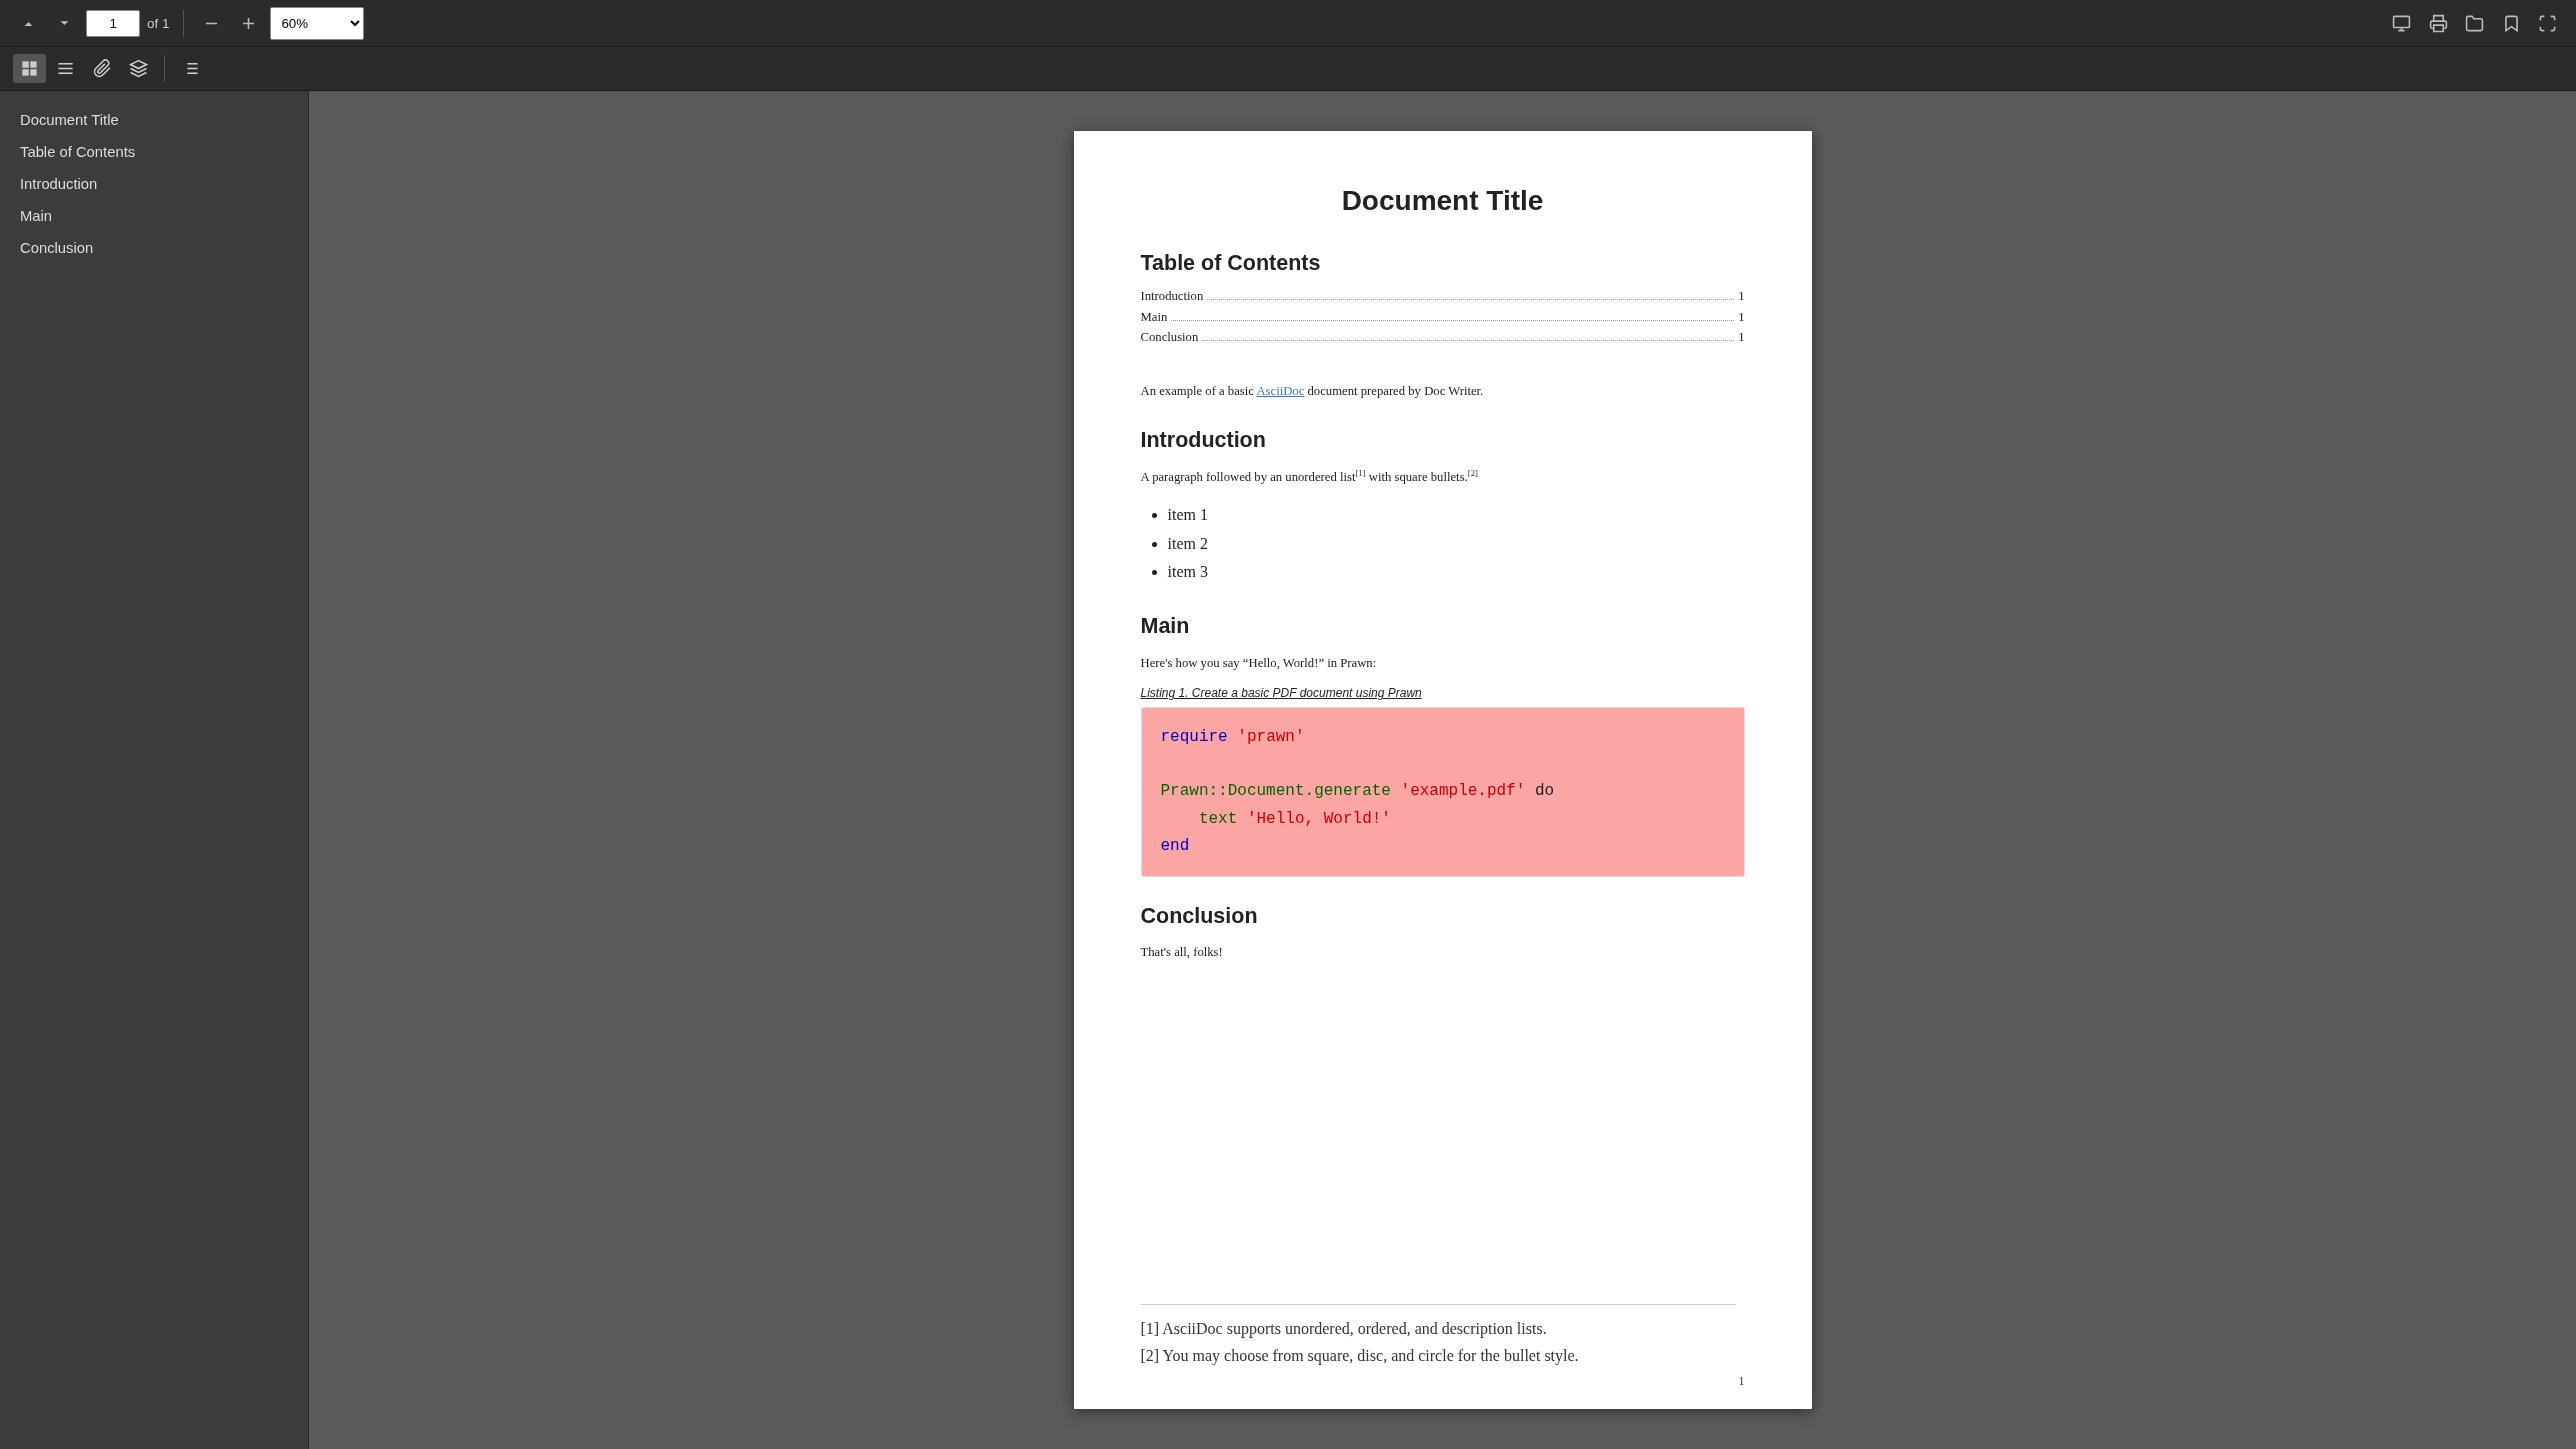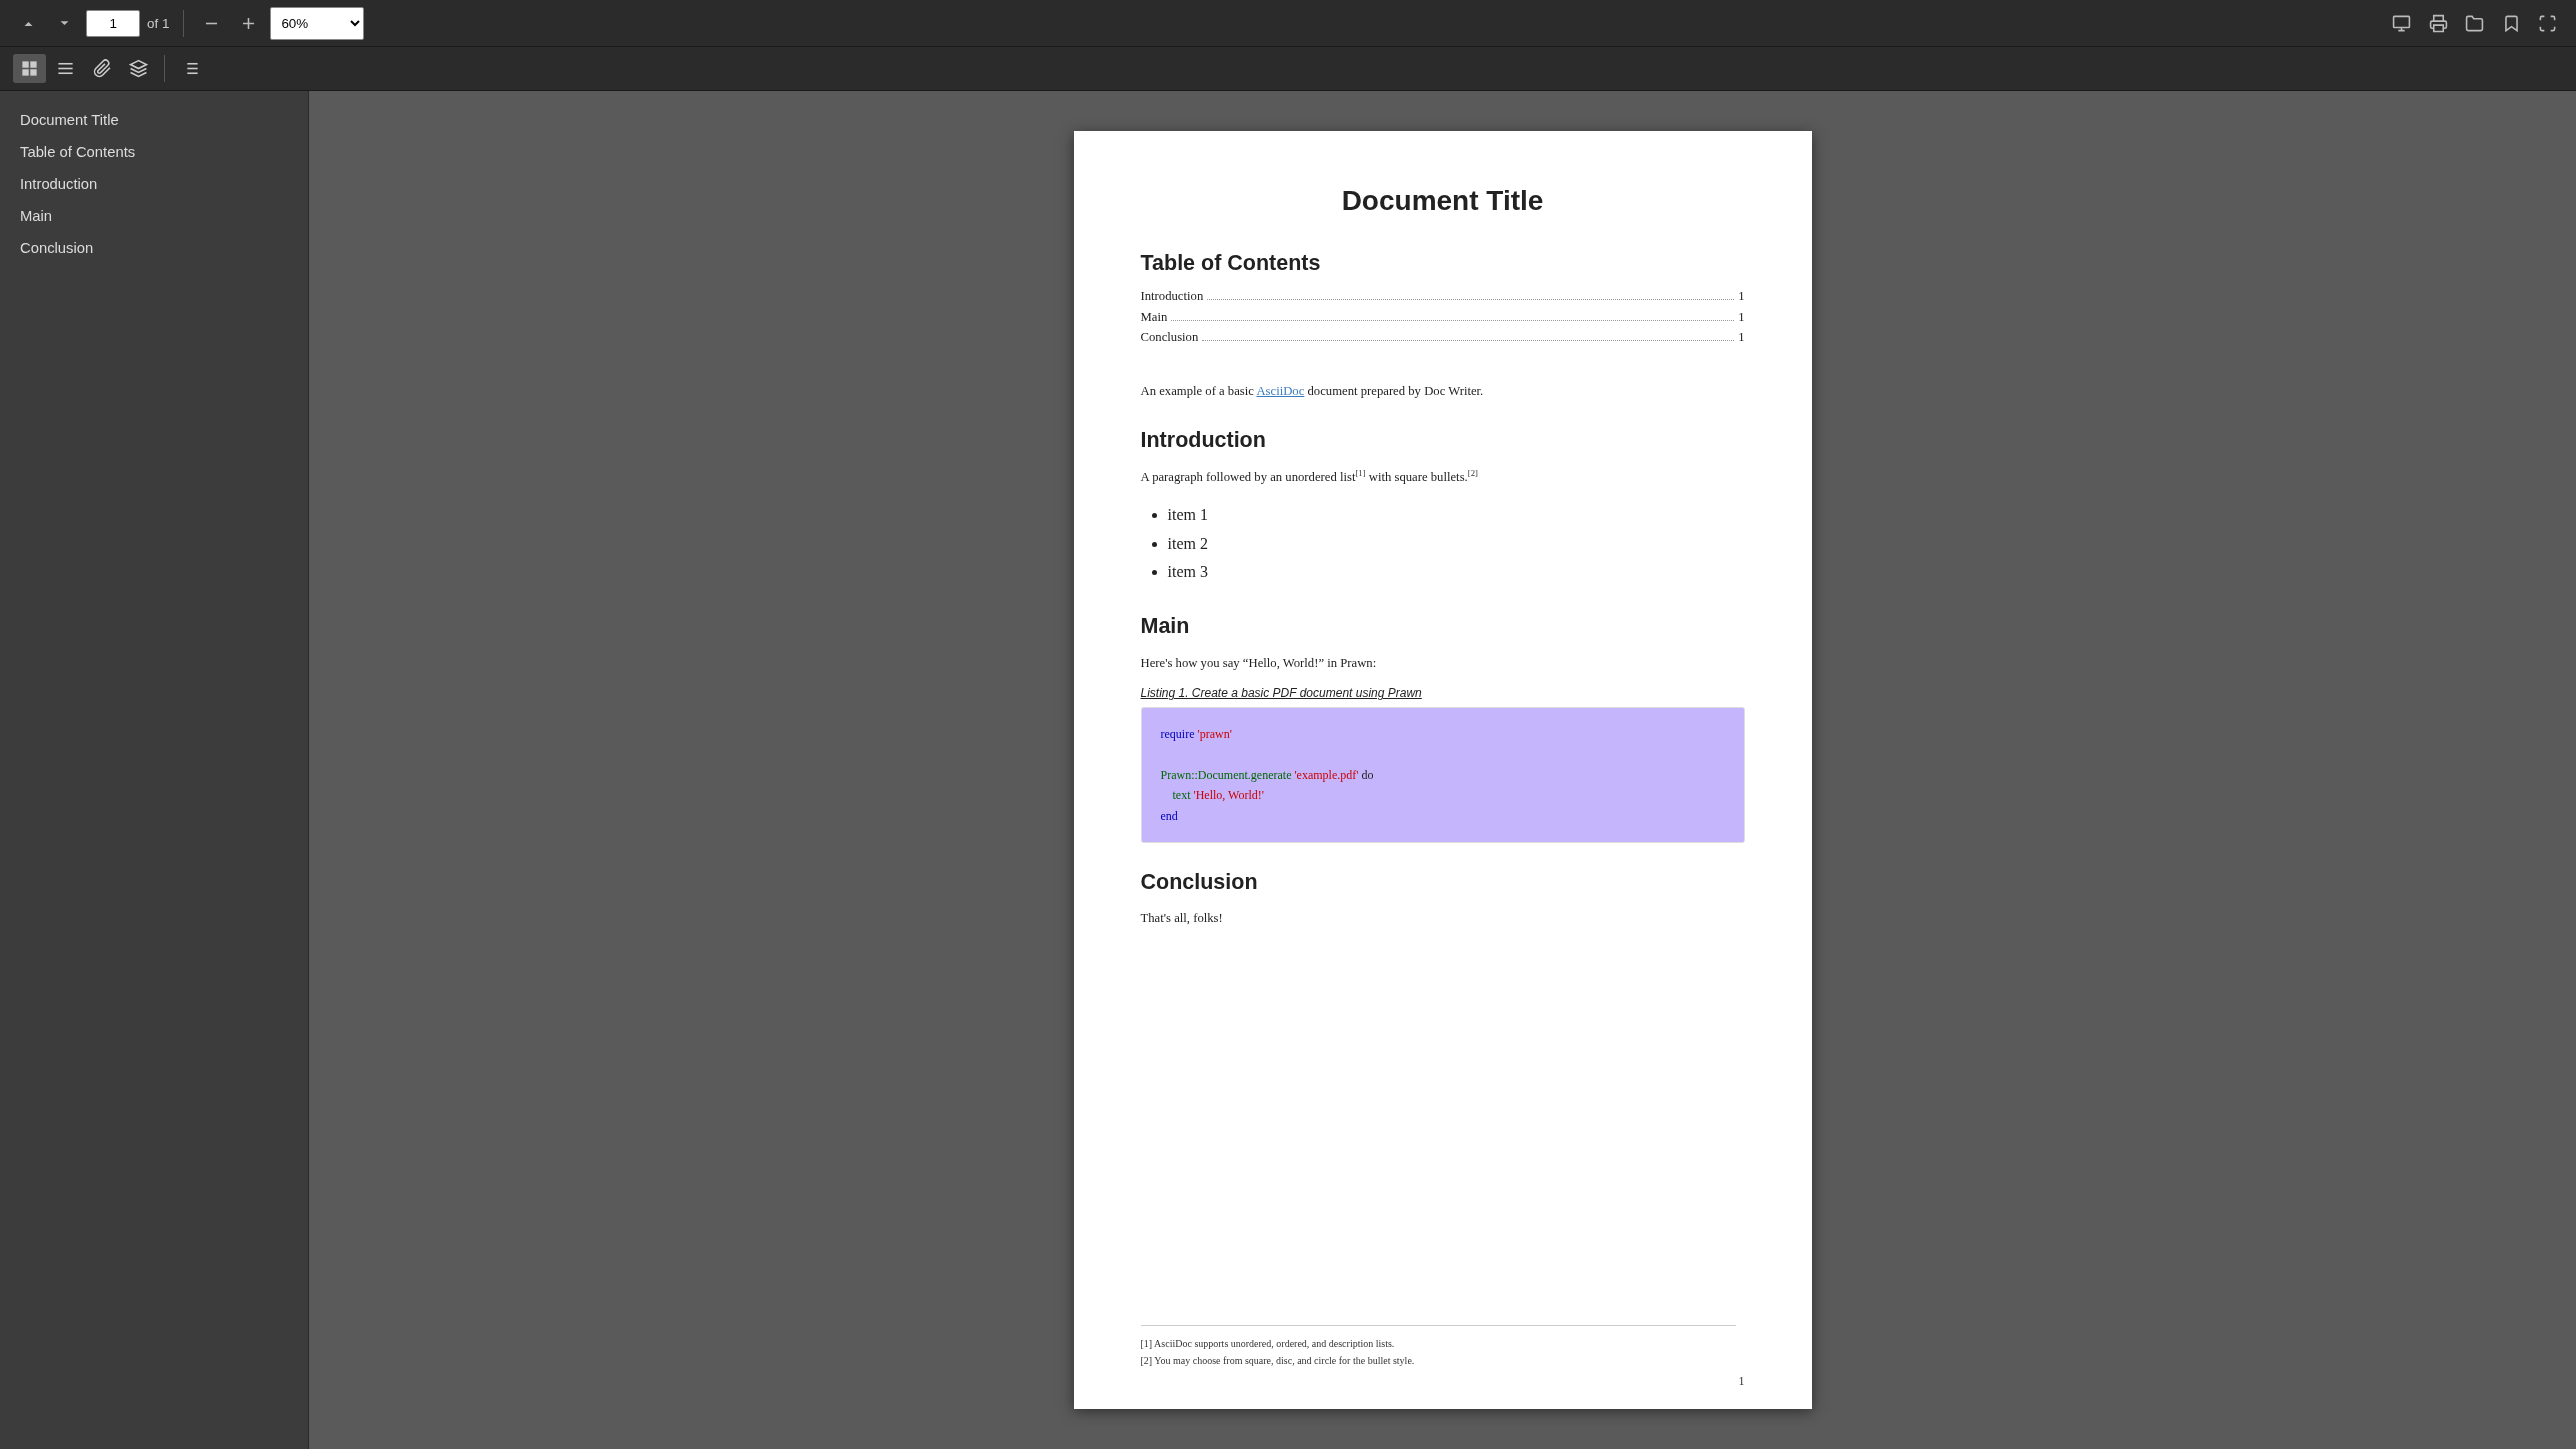--- a/index.html
+++ b/index.html
@@ -214,40 +214,40 @@
 
     .code-caption {
       font-style: italic;
       font-size: 12px;
       margin-bottom: 6.7px;
       font-family: Arial, sans-serif;
       text-decoration: underline;
     }
 
     .code-block {
-      background: #c4b5fd;
+      background: #fca5a5;
       border: 0.7px solid #ddd;
       border-radius: 2.7px;
       padding: 16px 19px;
-      font-family: Liberation Serif, serif;
-      font-size: 12px;
+      font-family: Liberation Mono, monospace;
+      font-size: 16px;
       line-height: 1.7;
       margin-bottom: 20px;
     }
     .code-keyword { color: #00b; }
     .code-method { color: #060; }
 
     .footnotes {
       position: absolute;
       bottom: 40px;
       left: 67px;
       right: 76px;
       border-top: 0.7px solid #ccc;
       padding-top: 9.4px;
-      font-size: 10px;
+      font-size: 16px;
       color: #333;
       line-height: 1.7;
     }
 
     .page-num {
       position: absolute;
       bottom: 20px;
       right: 67px;
       font-size: 12px;
       color: #333;

